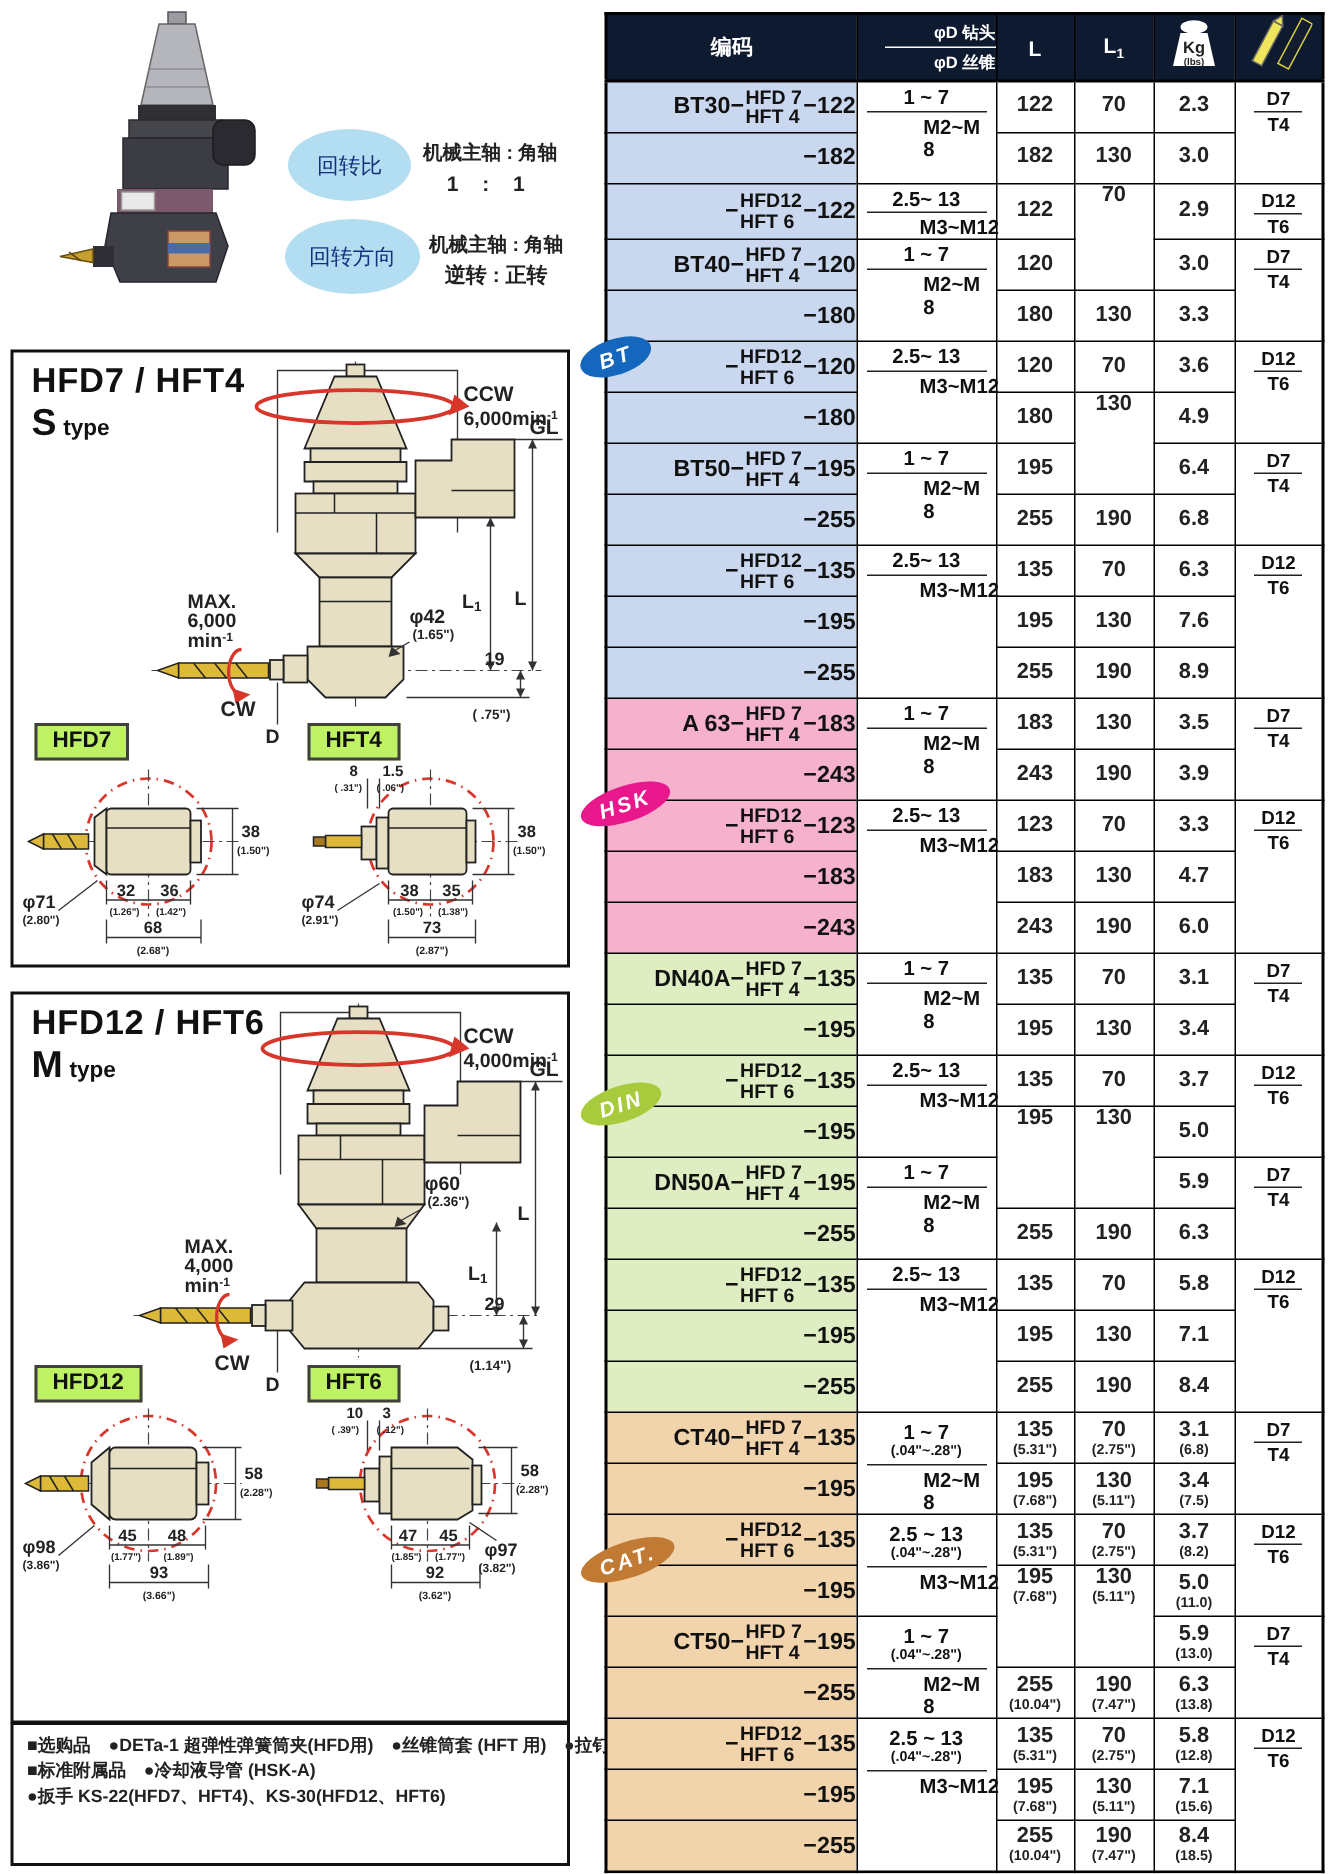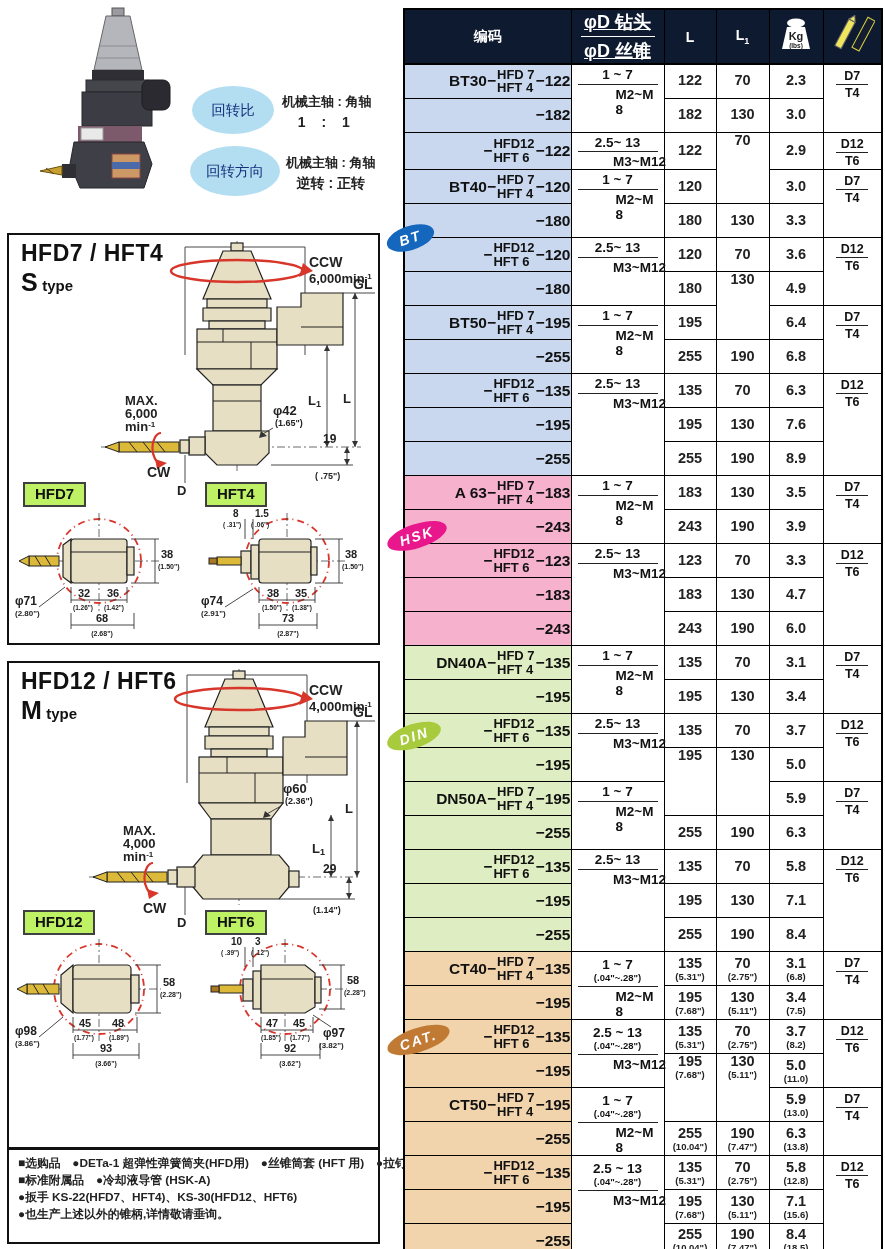--- a/index.html
+++ b/index.html
@@ -47,21 +47,21 @@
   .dsub{font-size:9.5px;font-weight:bold;}
   .dden{font-size:13.5px;font-weight:bold;padding-top:2px;margin-left:44px;}
   td.val{text-align:center;vertical-align:middle;background:#fff;}
   td.val.sp{vertical-align:top;padding-top:7px;}
   .vmain{font-size:14.5px;font-weight:bold;color:#222;line-height:1.1;}
   .vsub{font-size:9.5px;font-weight:bold;color:#222;line-height:1.1;}
   td.dt{vertical-align:top;background:#fff;}
   .tfr{width:32px;margin:4px auto 0;}
   .tnum{font-size:12.5px;font-weight:bold;text-align:center;border-bottom:1.5px solid #222;padding-bottom:1px;}
   .tden{font-size:12.5px;font-weight:bold;text-align:center;padding-top:1px;}
-  .hfrac{display:flex;flex-direction:column;align-items:center;font-size:18px;font-weight:bold;text-decoration:underline;}
+  .hfrac{display:flex;flex-direction:column;align-items:flex-end;font-size:11px;font-weight:bold;}
   .hfrac .hline{width:74px;border-bottom:1.5px solid #fff;margin:2px 0;}
   .tbadge{position:absolute;left:386px;color:#fff;font-weight:bold;font-style:italic;
           font-size:14px;letter-spacing:2px;padding:4px 13px;border-radius:50%;
           transform:rotate(-18deg);white-space:nowrap;}
   
   svg text{font-family:"Liberation Sans","DejaVu Sans",sans-serif;font-weight:bold;fill:#222;}
   .beige{fill:#e6dfc3;stroke:#222;stroke-width:1.2;}
   .dk{stroke:#222;stroke-width:1;}
   .cl{stroke:#444;stroke-width:0.8;stroke-dasharray:8 3 2 3;fill:none;}
   .redc{stroke:#d8362a;stroke-width:1.8;stroke-dasharray:7 4 1 4;fill:none;}
@@ -393,21 +393,20 @@
       <line class="dim" x1="66" y1="122" x2="125" y2="122"></line>
       <text x="95" y="119" font-size="11" text-anchor="middle">92</text>
       <text x="95" y="133" font-size="7" text-anchor="middle">(3.62")</text>
     </svg>
   </div>
 
   <div class="panel" id="notes-box">
     <div class="note-line">■选购品　●DETa-1 超弹性弹簧筒夹(HFD用)　●丝锥筒套 (HFT 用)　●拉钉→P.35</div>
     <div class="note-line">■标准附属品　●冷却液导管 (HSK-A)</div>
     <div class="note-line">●扳手 KS-22(HFD7、HFT4)、KS-30(HFD12、HFT6)</div>
-    <div class="note-line">●也生产上述以外的锥柄,详情敬请垂询。</div>
   </div>
 
   <table id="spec-table">
     <colgroup>
       <col style="width:167px">
         <col style="width:93px">
         <col style="width:52px">
       <col style="width:53px">
         <col style="width:54px">
         <col style="width:59px">

